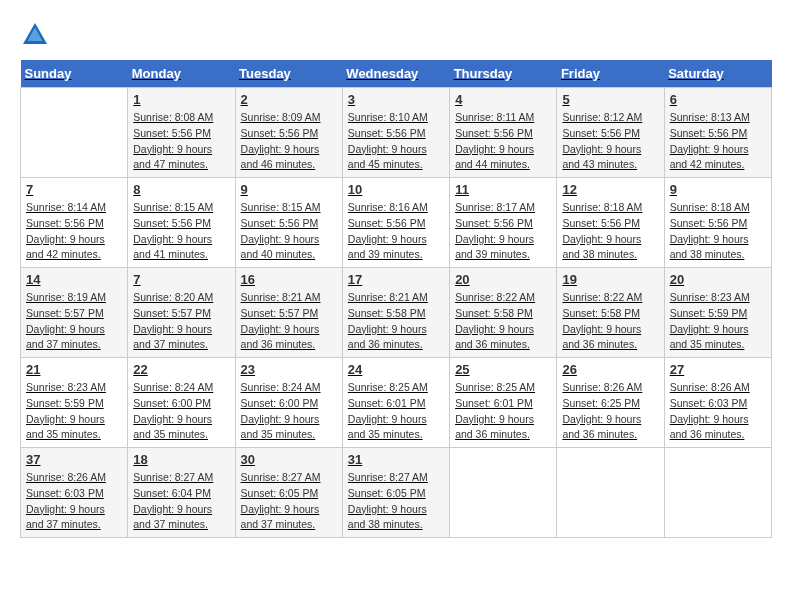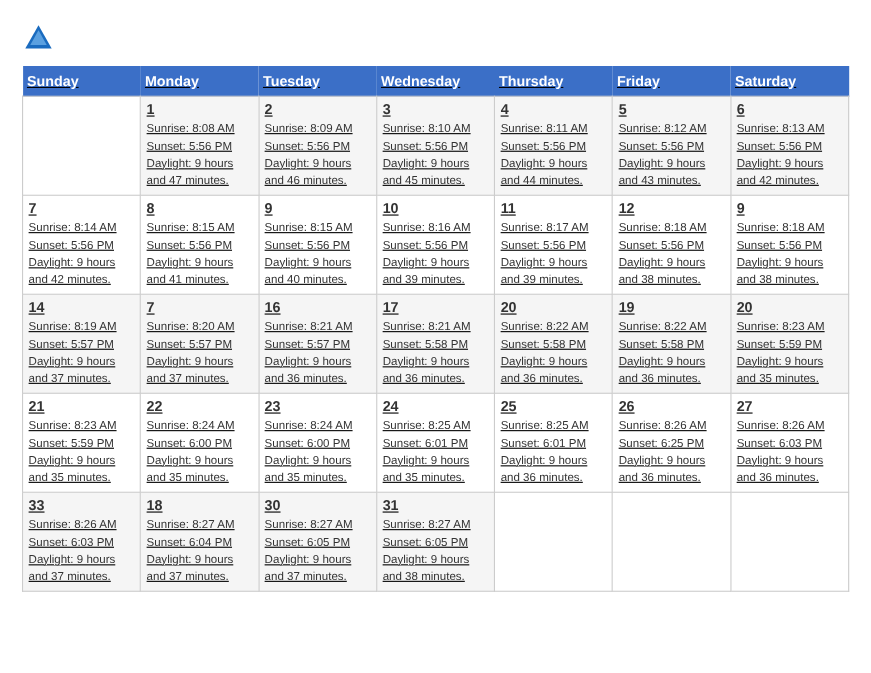--- a/index.html
+++ b/index.html
@@ -341,21 +341,21 @@
         <span class="day-num">27</span>
         <div class="day-info">
           <span>Sunrise: 8:26 AM</span><br>
           <span>Sunset: 6:03 PM</span><br>
           <span>Daylight: 9 hours and 36 minutes.</span>
         </div>
       </td>
       </tr>
       <tr>
         <td>
-        <span class="day-num">33</span>
+        <span class="day-num">37</span>
         <div class="day-info">
           <span>Sunrise: 8:26 AM</span><br>
           <span>Sunset: 6:03 PM</span><br>
           <span>Daylight: 9 hours and 37 minutes.</span>
         </div>
       </td>
         <td>
         <span class="day-num">18</span>
         <div class="day-info">
           <span>Sunrise: 8:27 AM</span><br>

